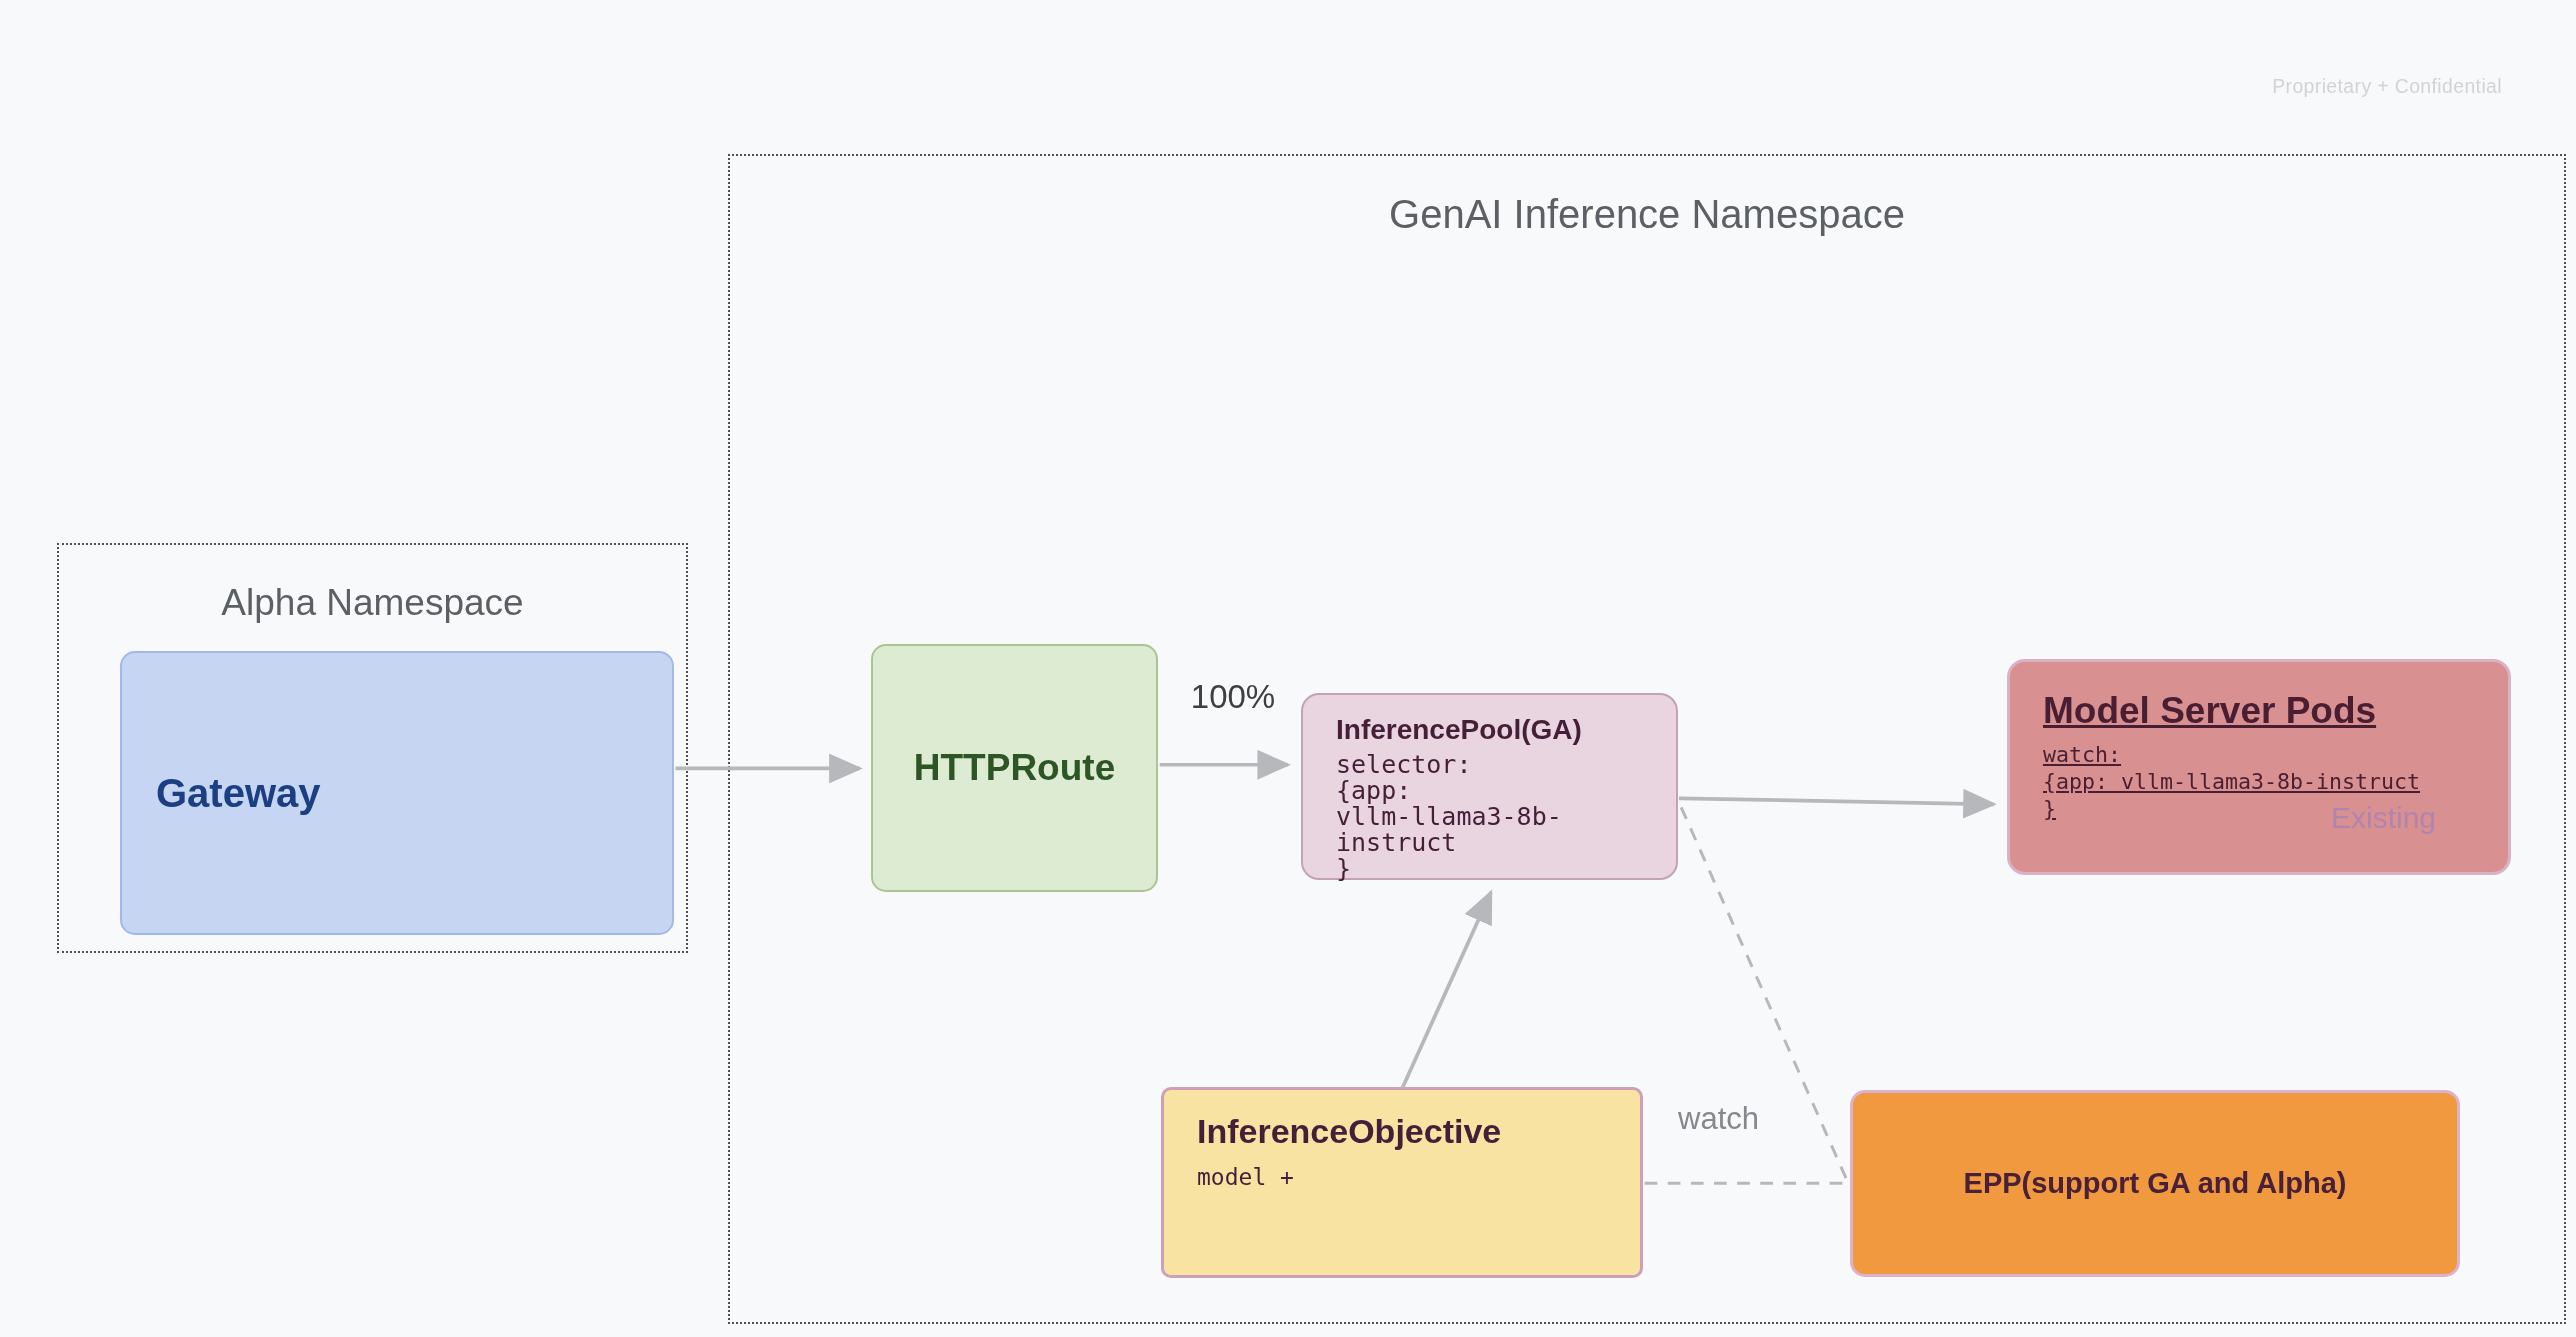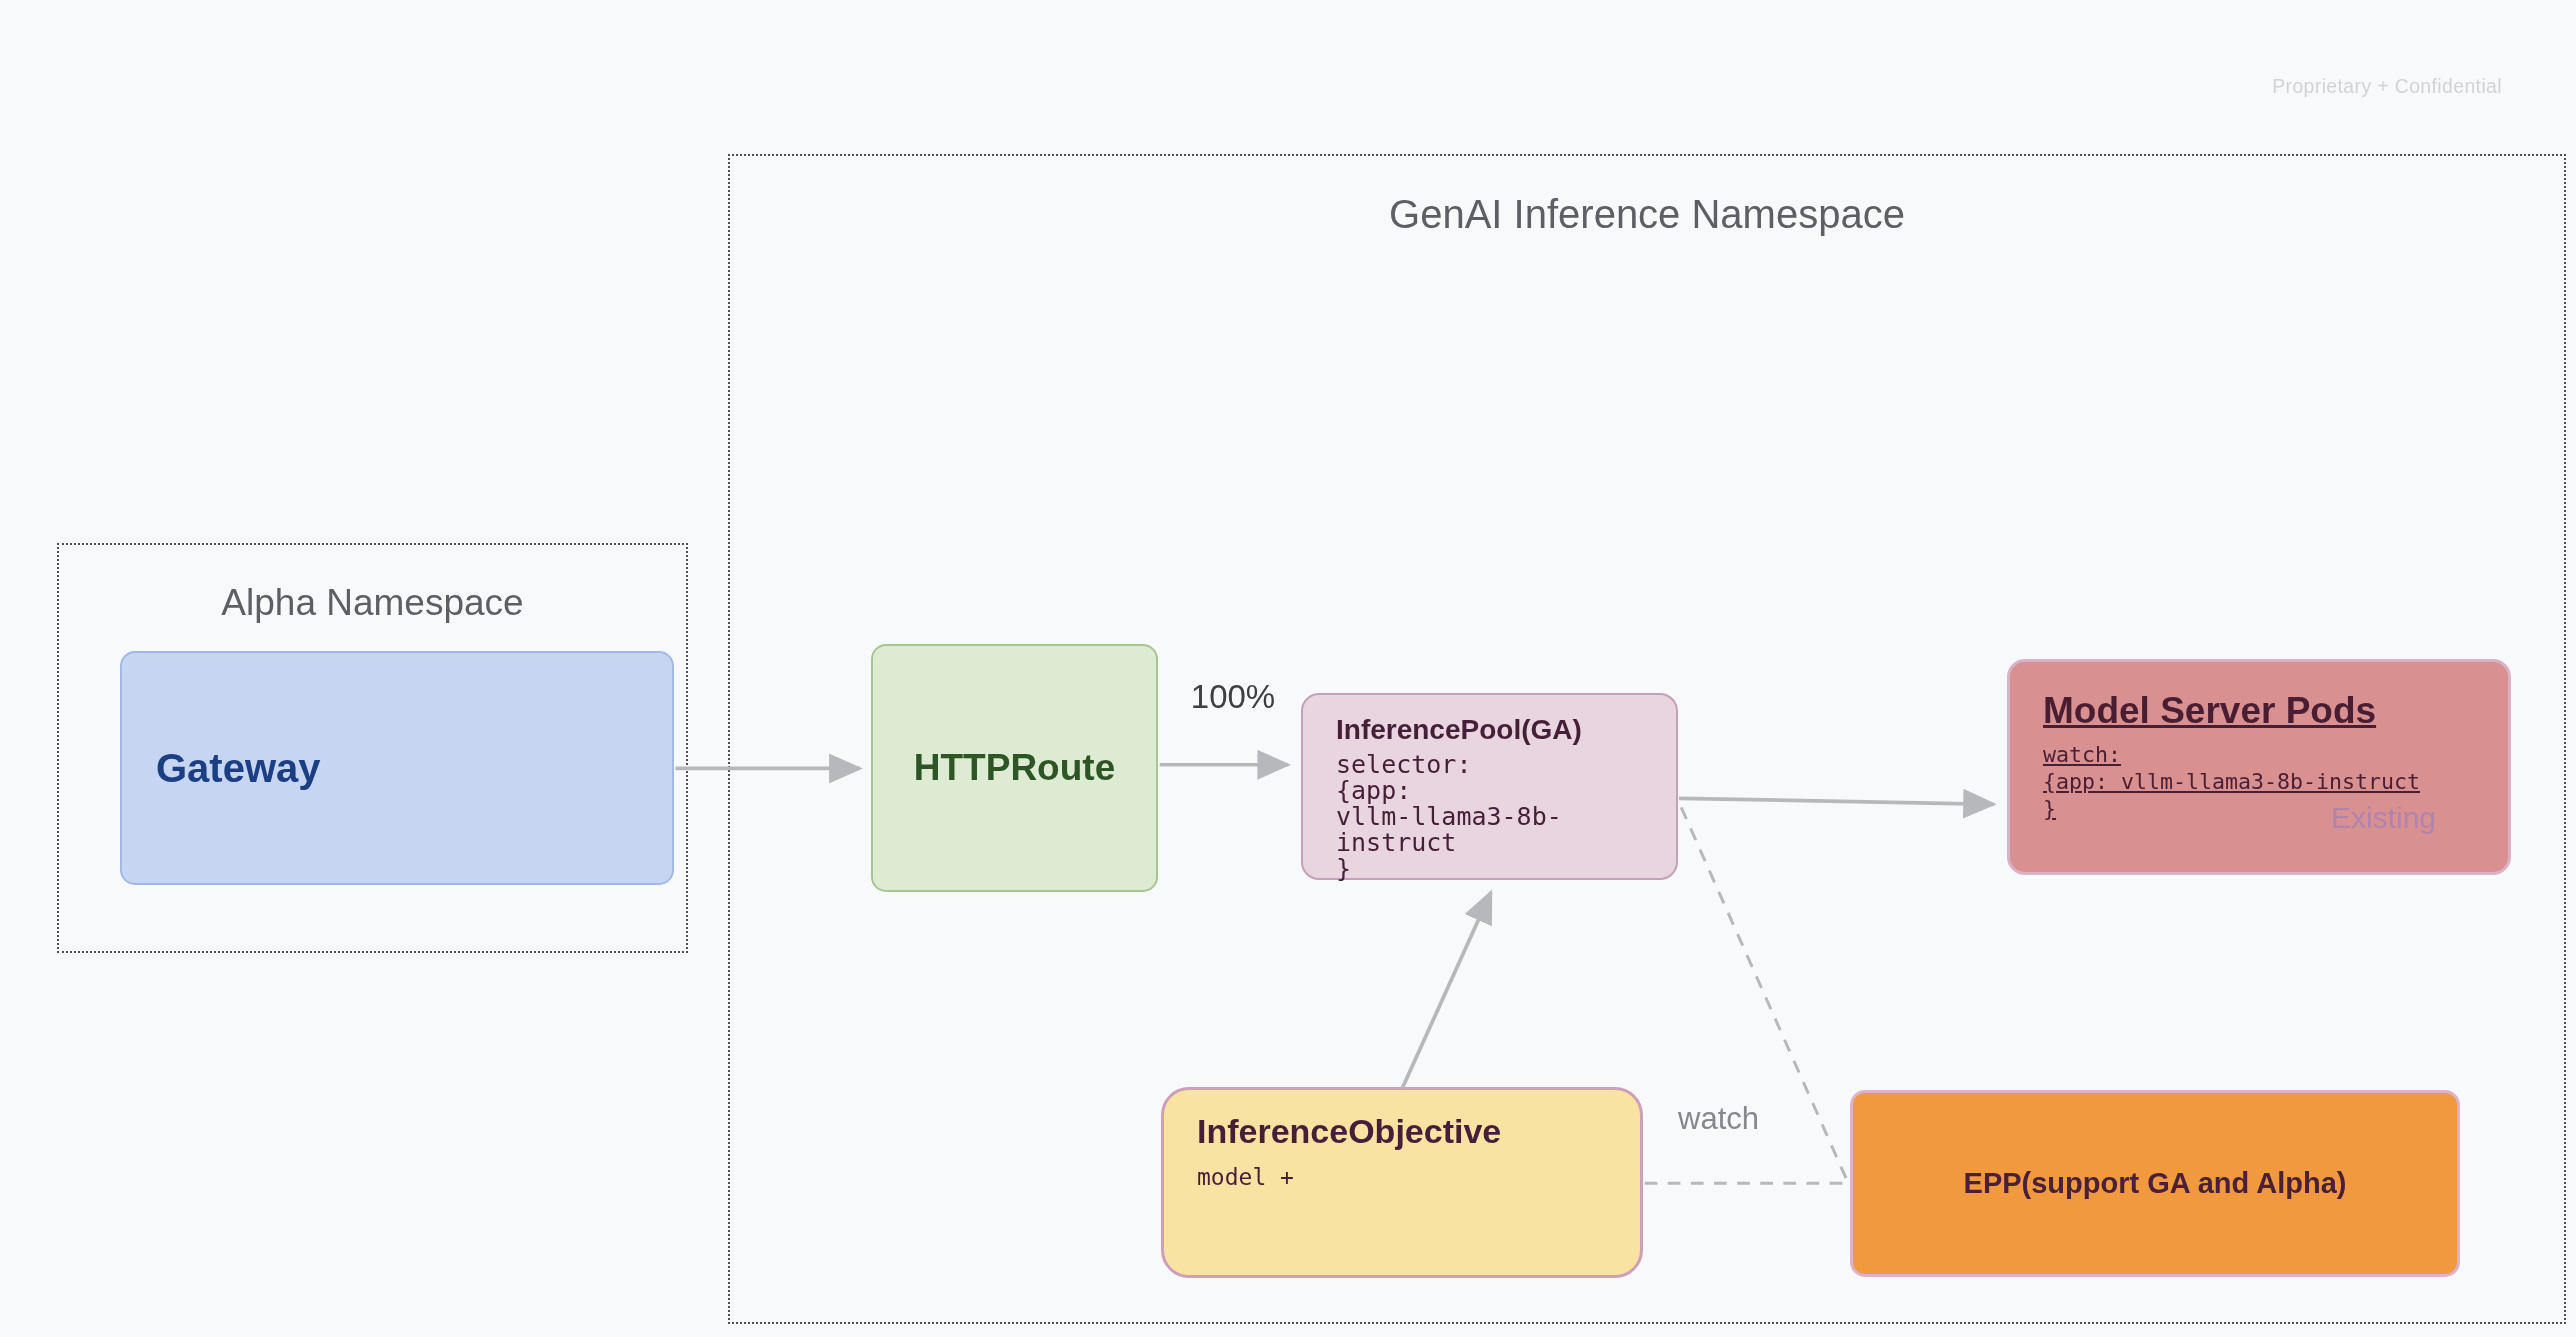--- a/index.html
+++ b/index.html
@@ -28,21 +28,21 @@
   }
   .ns-genai .ns-title { top:36px; font-size:40px; }
   .ns-infra .ns-title { top:37px; font-size:37px; }
 
   
   .node { border-radius:15px; }
   .node-title { font-weight:bold; }
   .code { font-family:"DejaVu Sans Mono", monospace; }
 
   .gateway {
-    left:120px; top:651px; width:554px; height:234px;
+    left:120px; top:651px; width:554px; height:284px;
     background:#c6d5f2; border:2.2px solid #a2b9e8;
     display:flex; align-items:center; padding-left:34px;
   }
   .gateway .node-title { font-size:40px; color:#1c3e82; }
 
   .httproute {
     left:871px; top:644px; width:287px; height:248px;
     background:#dcebd1; border:2.2px solid #a9c591;
     display:flex; align-items:center; justify-content:center;
   }
@@ -63,21 +63,21 @@
   }
   .pods .node-title { font-size:37px; }
   .pods .code { font-size:21.6px; line-height:27px; margin-top:9px; }
   .existing-note {
     right:72px; bottom:37px;
     font-size:30px; color:#b184ae;
   }
 
   .objective {
     left:1161px; top:1087px; width:482px; height:191px;
-    background:#f9e3a3; border:3px solid #cd9fb9; border-radius:28px;
+    background:#f9e3a3; border:3px solid #cd9fb9; border-radius:10px;
     padding:22.4px 18px 0 33px; color:#451f39;
   }
   .objective .node-title { font-size:34px; }
   .objective .code { font-size:23px; line-height:34px; margin-top:9px; }
 
   .epp {
     left:1850px; top:1090px; width:610px; height:187px;
     background:#f0993e; border:3px solid #dcb3cb;
     display:flex; align-items:center; justify-content:center;
   }

